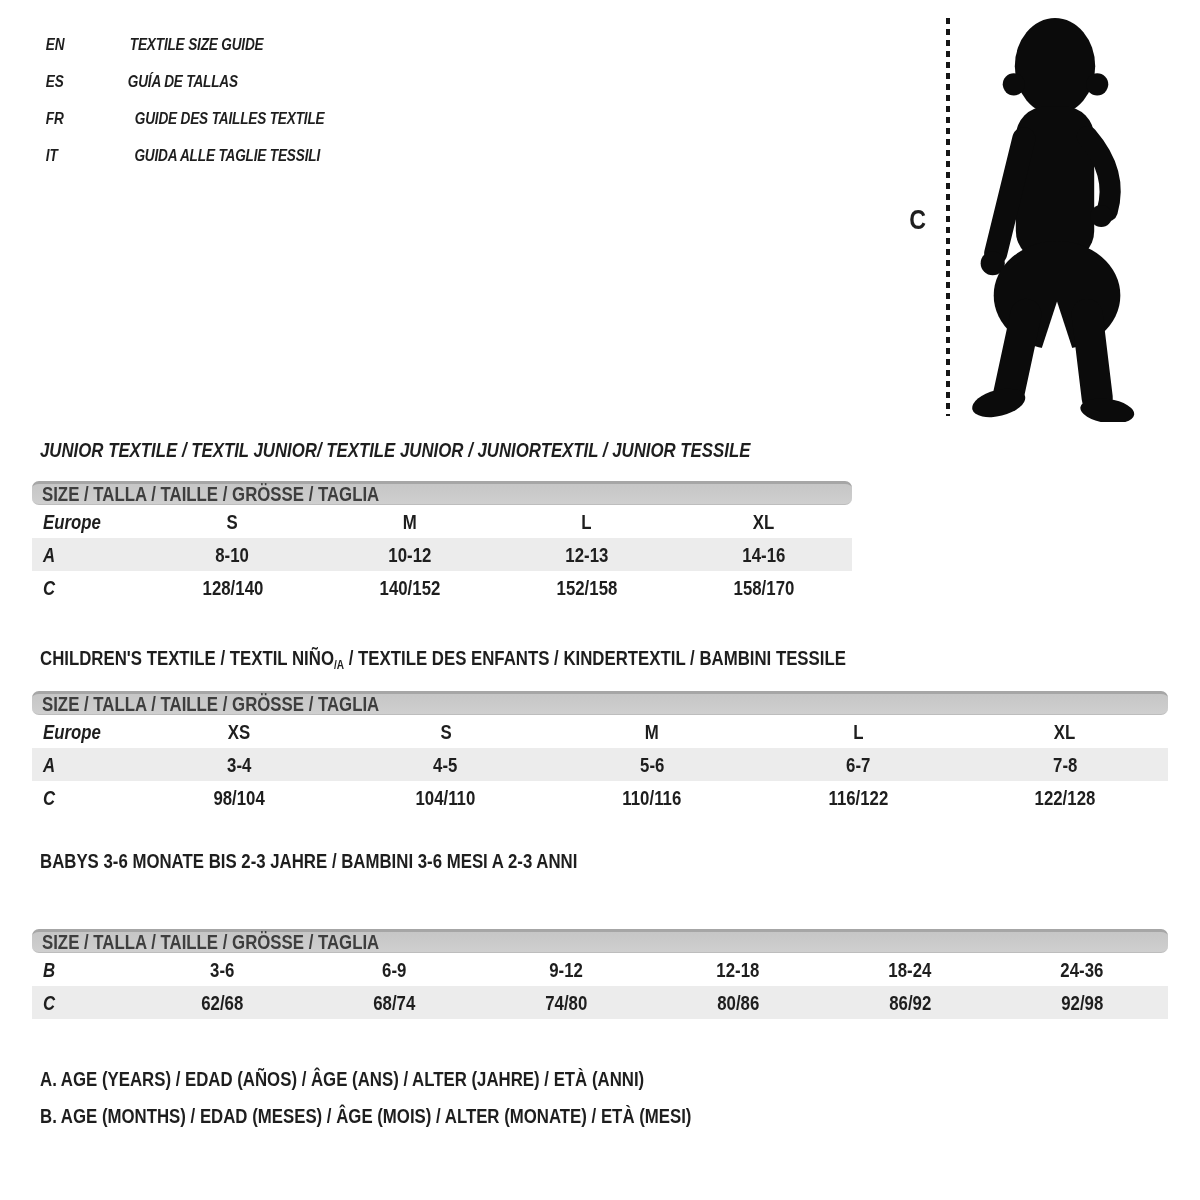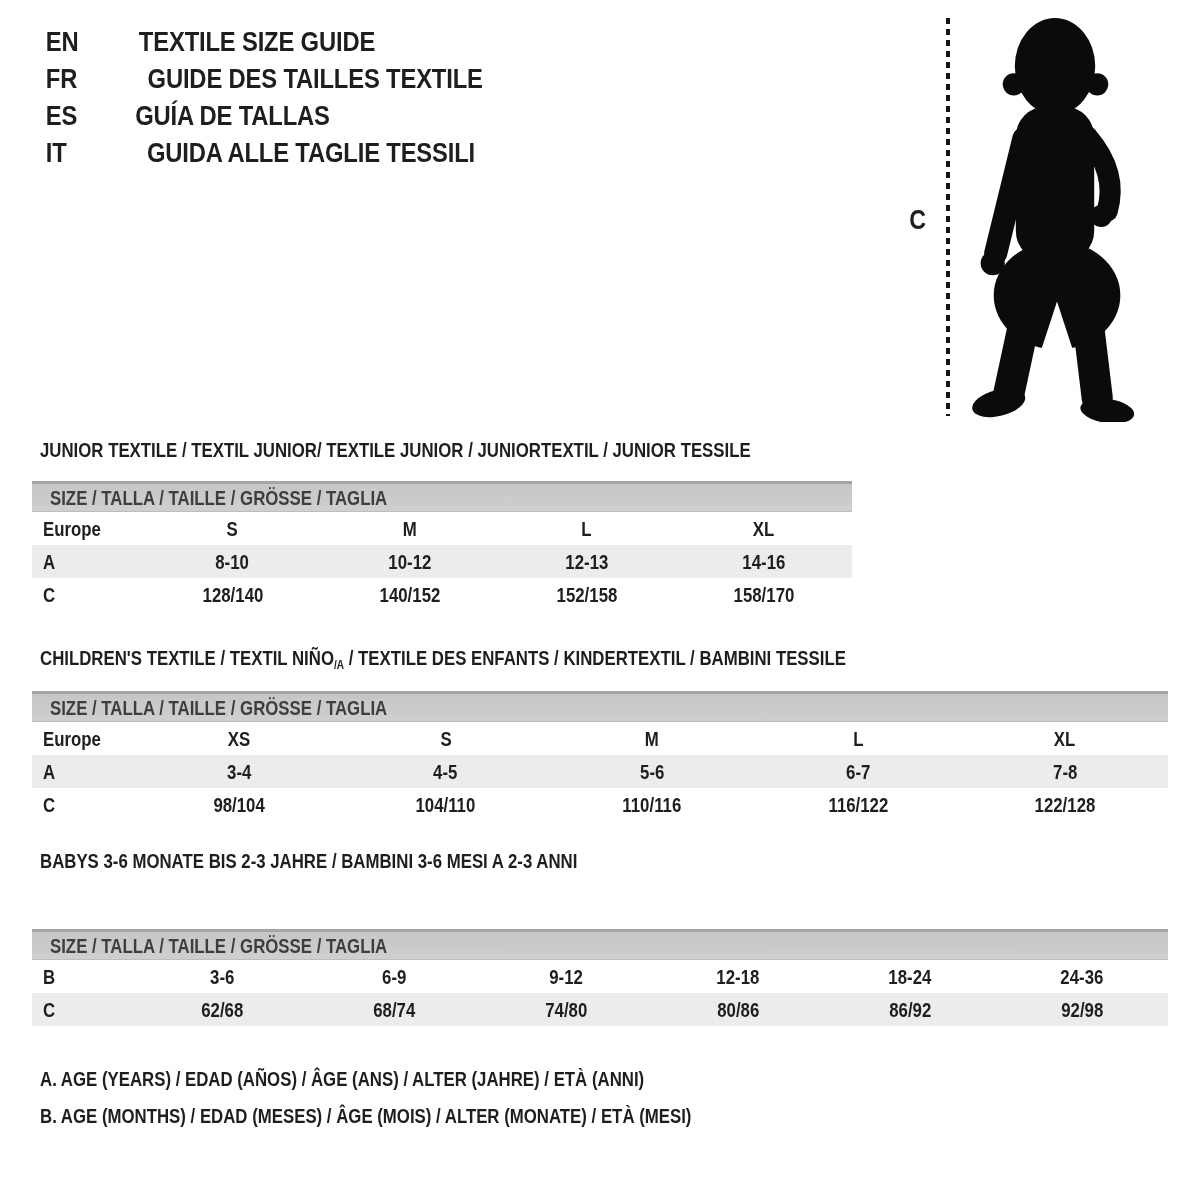--- a/index.html
+++ b/index.html
@@ -12,76 +12,76 @@
   }
   *{margin:0;padding:0;box-sizing:border-box;}
   html,body{background:#fff;}
   body{font-family:"Liberation Sans","DejaVu Sans",sans-serif;color:var(--text);}
   #canvas{position:relative;width:1200px;height:1200px;background:#fff;overflow:hidden;}
 
   .cx{display:inline-block;transform:scaleX(0.84);transform-origin:0 50%;white-space:nowrap;}
 
   
   .lang-block{position:absolute;left:40px;top:26px;}
-  .lang-row{display:flex;height:37px;font-size:28px;font-weight:700;letter-spacing:-0.2px;}
+  .lang-row{display:flex;align-items:center;height:37px;font-size:16px;font-weight:700;letter-spacing:-0.2px;font-style:italic;}
   .lang-row .code{width:78px;flex:none;transform:scaleX(0.85);}
   .lang-row .title{transform:scaleX(0.85);}
 
   
   .figure{position:absolute;left:0;top:0;width:1200px;height:430px;pointer-events:none;}
   .c-label{position:absolute;left:908px;top:205px;font-size:27px;font-weight:700;transform:scaleX(0.86);}
   .dash-line{position:absolute;left:946px;top:18px;width:4px;height:398px;
     background:repeating-linear-gradient(to bottom,#151515 0 6px,transparent 6px 11px);}
   .toddler{position:absolute;left:956px;top:10px;width:194px;height:412px;}
 
   
   .sec-heading{position:absolute;left:40px;font-size:20px;font-weight:700;line-height:36px;}
-  #h1{top:432px;}
+  #h1{top:432px;font-style:italic;}
   #h2{top:640px;}
   #h3{top:843px;}
   .subao{font-size:0.6em;vertical-align:-0.32em;font-weight:700;}
 
   
   .size-table{position:absolute;left:32px;font-size:21px;font-weight:700;}
   #t1{top:481px;width:820px;}
   #t2{top:691px;width:1136px;}
   #t3{top:929px;width:1136px;}
   .size-table .cx{transform:scaleX(0.8);}
-  .size-bar{height:31px;border-top:3px solid var(--bar-border);border-bottom:1px solid #bdbdbd;
-    background:linear-gradient(#c6c6c6,#cfcfcf);display:flex;align-items:center;padding-left:18px;
-    color:var(--bar-text);}
+  .size-bar{height:24px;border-top:3px solid var(--bar-border);border-bottom:1px solid #bdbdbd;
+    background:linear-gradient(#c6c6c6,#cfcfcf);display:flex;align-items:center;padding-left:10px;
+    color:var(--bar-text);border-radius:7px;}
   .trow{display:flex;align-items:center;height:33px;}
   .trow.shaded{background:var(--shade);}
-  .trow .lbl{padding-left:11px;flex:none;}
+  .trow .lbl{padding-left:11px;flex:none;font-style:italic;}
   #t1 .lbl{width:112px;}
   #t2 .lbl,#t3 .lbl{width:104px;}
   .trow .val{flex:1;text-align:center;}
   .trow .val .cx{transform-origin:50% 50%;}
 
   
   .footnotes{position:absolute;left:40px;top:1068px;}
   .foot-line{height:37px;font-size:20px;font-weight:700;display:flex;align-items:flex-start;}
 </style>
 </head>
 <body>
 
 <div id="canvas">
 
   <header class="lang-block">
     <div class="lang-row">
       <span class="code">EN</span>
       <span class="title">TEXTILE SIZE GUIDE</span>
     </div>
     <div class="lang-row">
+      <span class="code">ES</span>
+      <span class="title">GUÍA DE TALLAS</span>
+    </div>
+    <div class="lang-row">
       <span class="code">FR</span>
       <span class="title">GUIDE DES TAILLES TEXTILE</span>
-    </div>
-    <div class="lang-row">
-      <span class="code">ES</span>
-      <span class="title">GUÍA DE TALLAS</span>
     </div>
     <div class="lang-row">
       <span class="code">IT</span>
       <span class="title">GUIDA ALLE TAGLIE TESSILI</span>
     </div>
   </header>
 
   <div class="figure">
     <span class="c-label">C</span>
     <div class="dash-line"></div>

